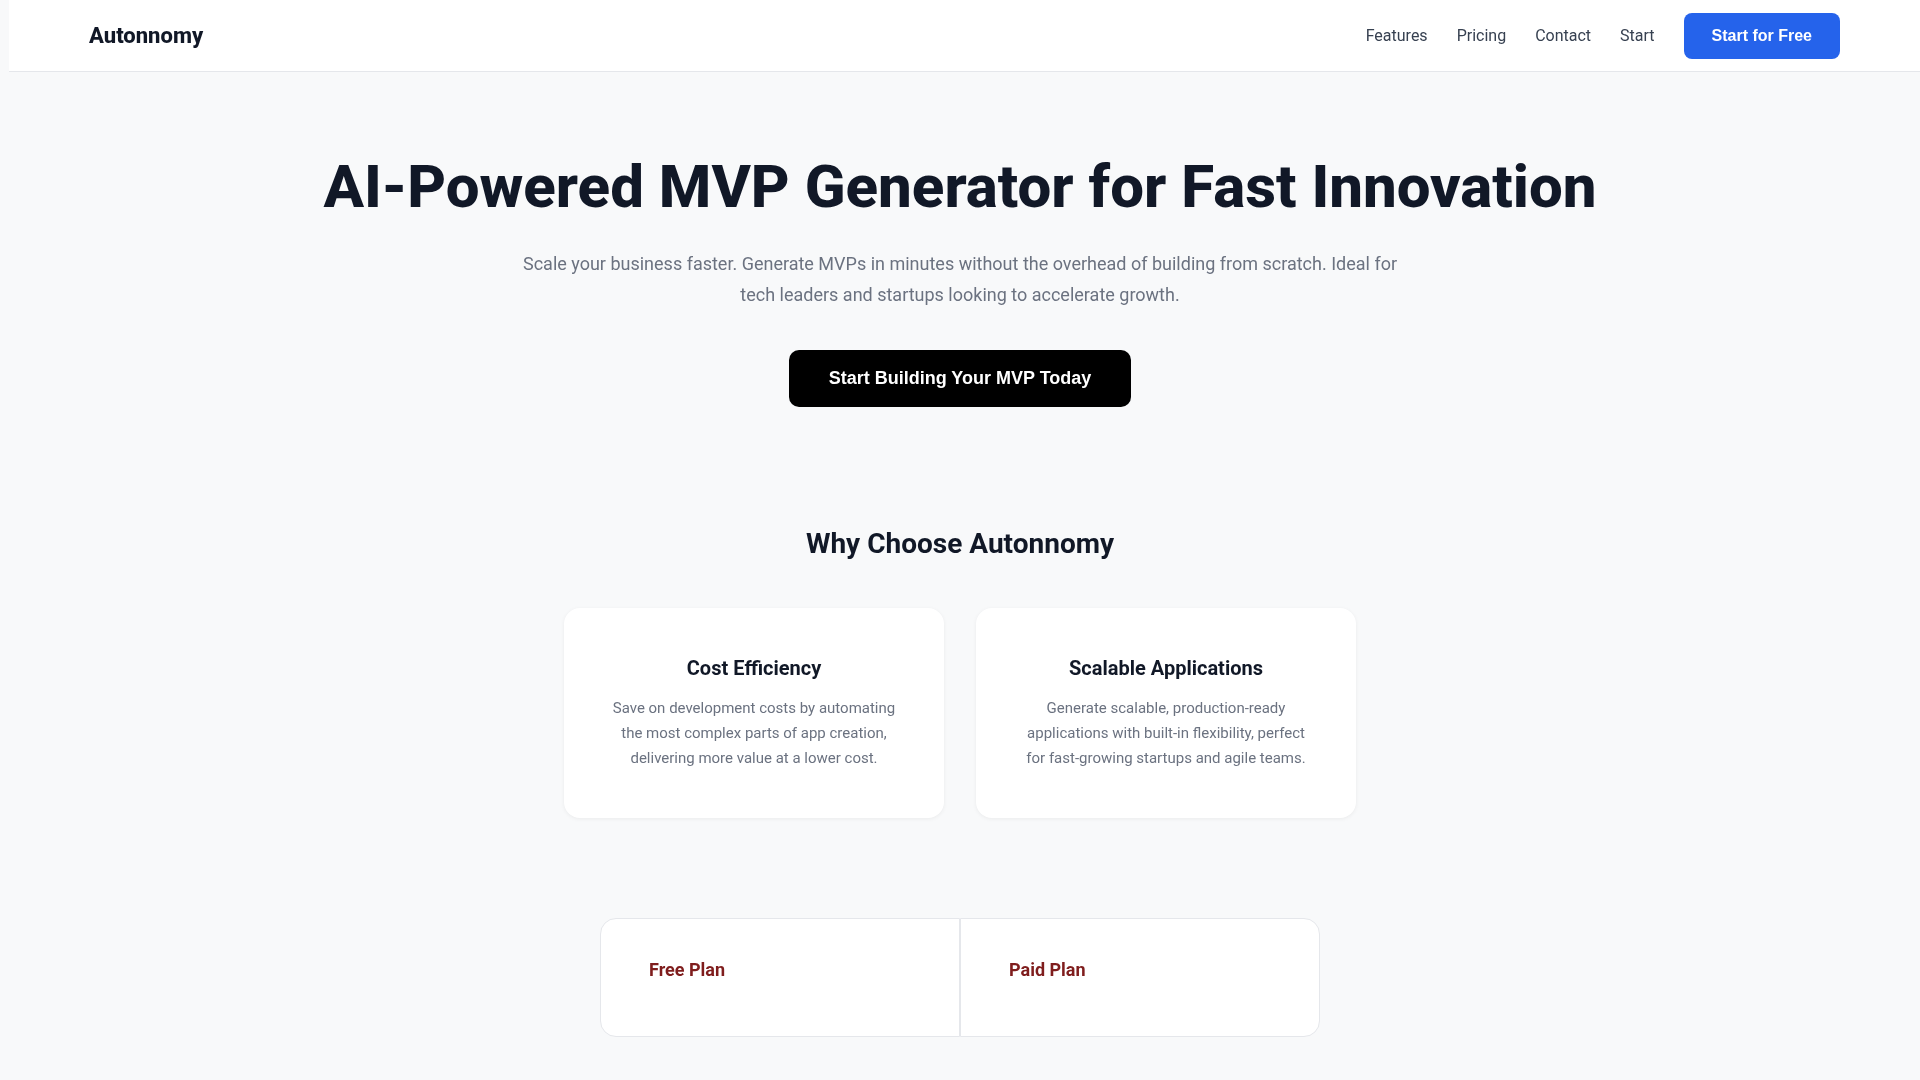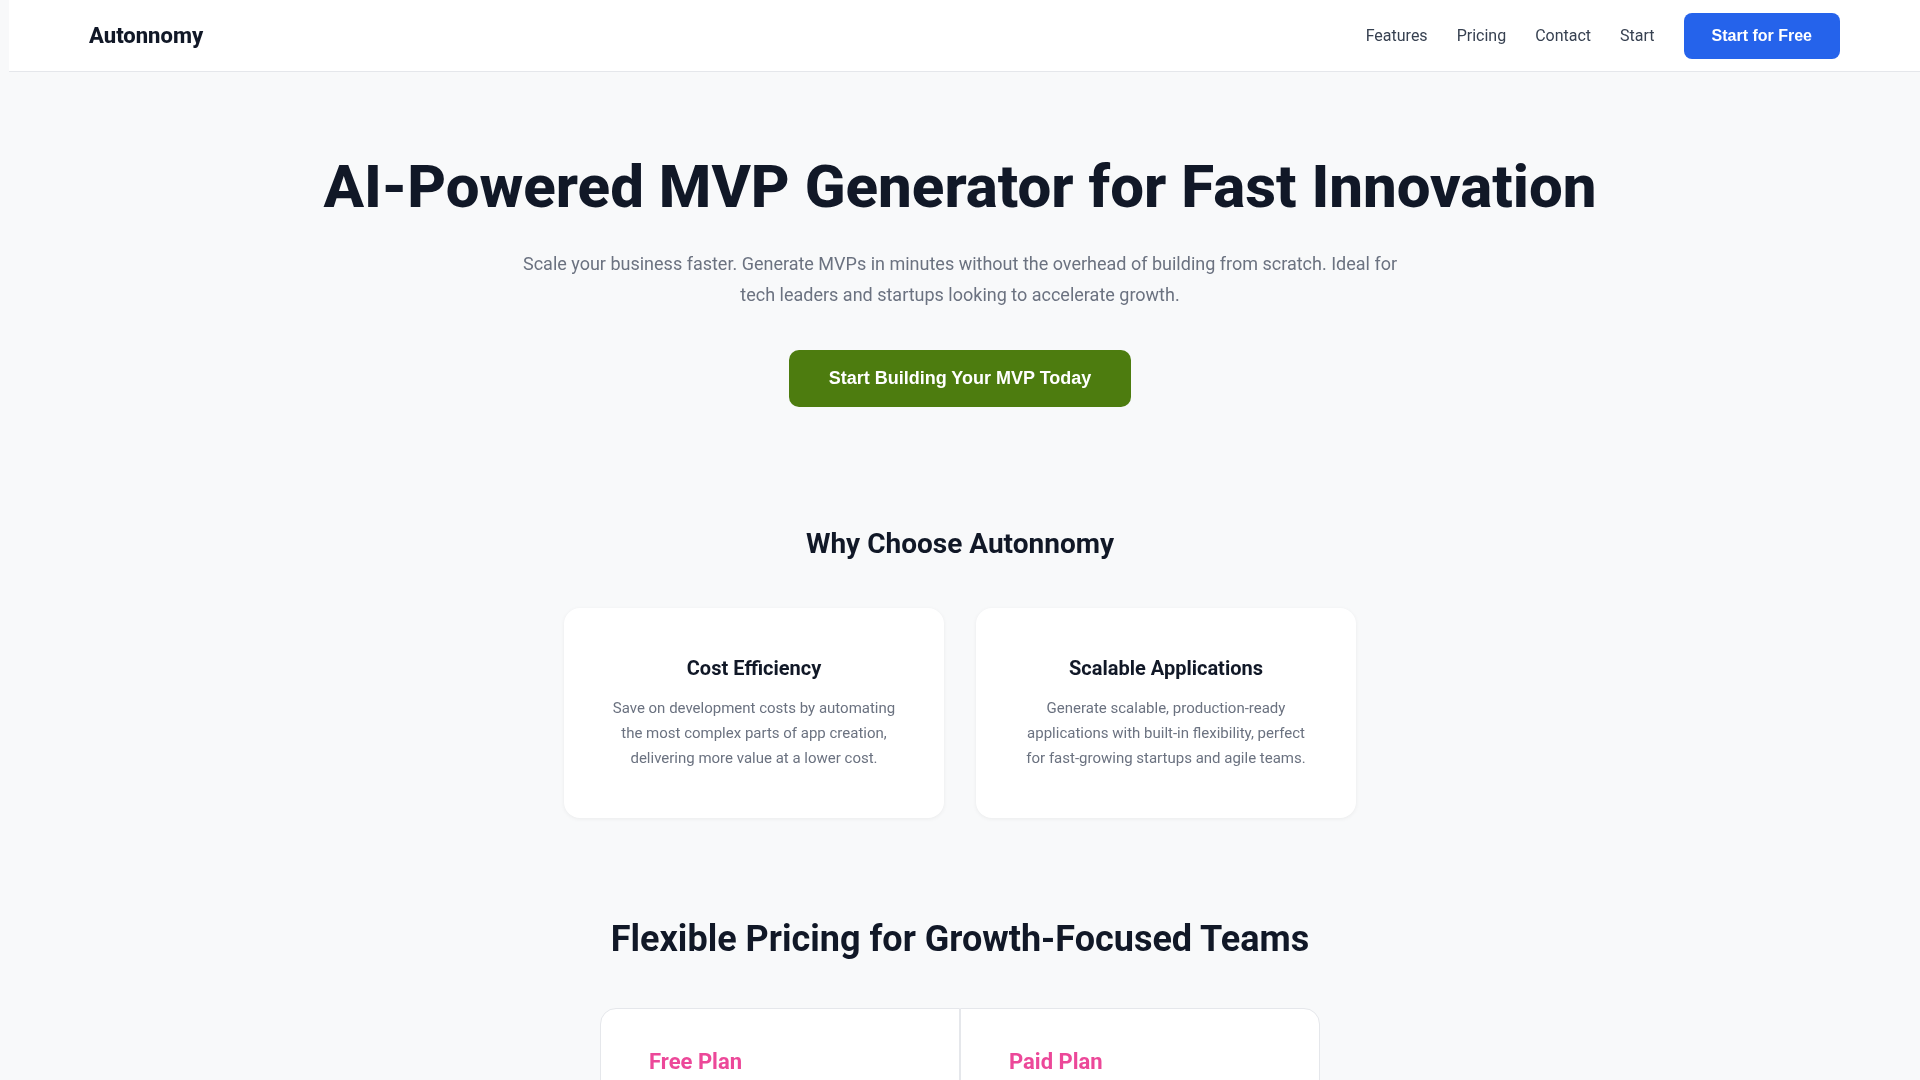--- a/index.html
+++ b/index.html
@@ -78,21 +78,21 @@
 
     .hero-subtitle {
       font-size: 18px;
       color: #6b7280;
       line-height: 1.7;
       max-width: 900px;
       margin: 0 auto 40px;
     }
 
     .hero-cta {
-      background: #4d7c0f;
+      background: #000000;
       color: #ffffff;
       border: none;
       border-radius: 10px;
       padding: 18px 40px;
       font-size: 18px;
       font-weight: 600;
       cursor: pointer;
       display: inline-block;
     }
 
@@ -173,23 +173,23 @@
 
     .pricing-card:first-child {
       border-radius: 16px 0 0 16px;
     }
 
     .pricing-card:last-child {
       border-radius: 0 16px 16px 0;
     }
 
     .pricing-plan-name {
-      font-size: 22px;
-      font-weight: 700;
-      color: #ec4899;
+      font-size: 18px;
+      font-weight: 700;
+      color: #7f1d1d;
       margin-bottom: 16px;
     }
   </style>
 </head>
 <body>
 
 <nav>
   <div class="nav-logo">Autonnomy</div>
   <div class="nav-links">
     <a class="nav-link">Features</a>
@@ -218,21 +218,20 @@
 
     <div class="feature-card">
       <div class="feature-card-title">Scalable Applications</div>
       <div class="feature-card-desc">Generate scalable, production-ready applications with built-in flexibility, perfect for fast-growing startups and agile teams.</div>
     </div>
 
   </div>
 </section>
 
 <section class="pricing-section">
-  <h2 class="pricing-title">Flexible Pricing for Growth-Focused Teams</h2>
   <div class="pricing-grid">
 
     <div class="pricing-card">
       <div class="pricing-plan-name">Free Plan</div>
 
     </div>
 
     <div class="pricing-card">
       <div class="pricing-plan-name">Paid Plan</div>
 

